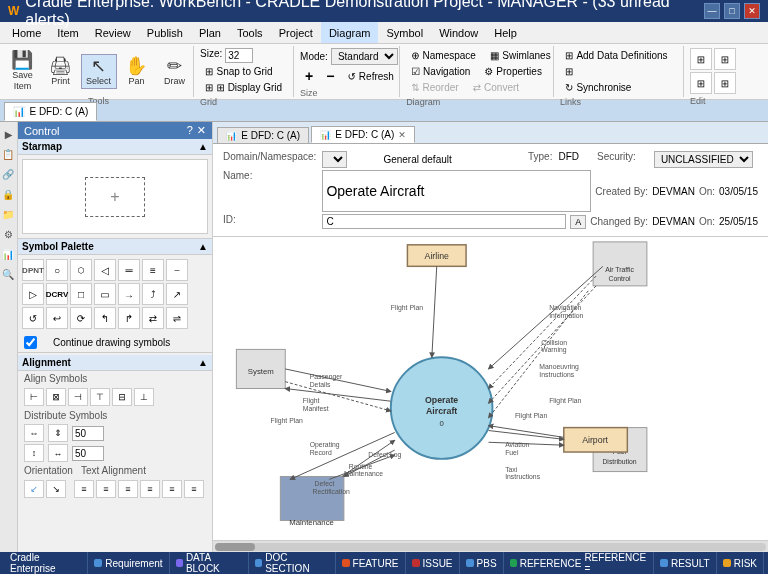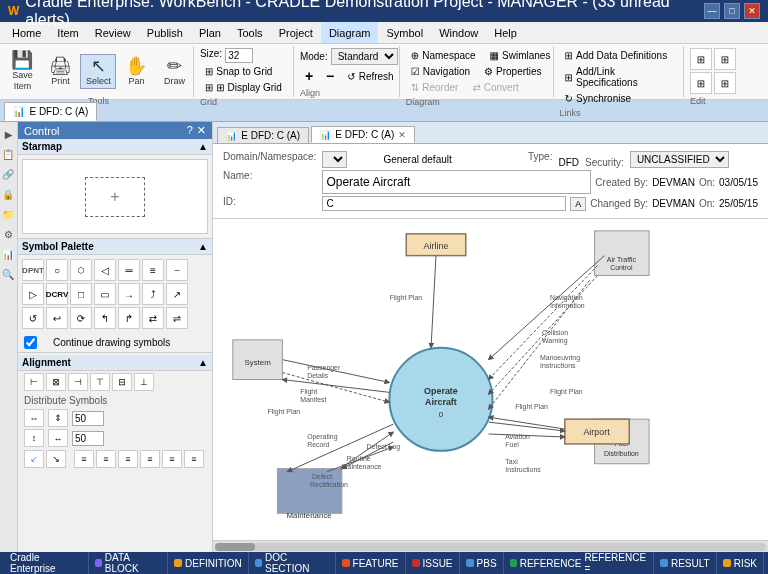--- a/index.html
+++ b/index.html
@@ -437,21 +437,21 @@
       </div>
       <div style="display:flex; gap:3px; align-items:center;">
         <div class="sub-btn" style="font-size:14px; font-weight:bold;">+</div>
         <div class="sub-btn" style="font-size:14px; font-weight:bold;">−</div>
         <div class="sub-btn">
           <span>↺</span>
           <span>Refresh</span>
         </div>
       </div>
     </div>
-    <div class="toolbar-group-label">Align</div>
+    <div class="toolbar-group-label">Size</div>
   </div>
 
   <div class="toolbar-group" style="min-width:140px; align-items:flex-start;">
     <div class="toolbar-btns" style="flex-direction:column; align-items:flex-start; gap:1px;">
       <div style="display:flex; gap:4px;">
         <div class="sub-btn">
           <span>⊕</span>
           <span>Namespace</span>
         </div>
         <div class="sub-btn">
@@ -484,21 +484,20 @@
   </div>
 
   <div class="toolbar-group" style="min-width:130px; align-items:flex-start;">
     <div class="toolbar-btns" style="flex-direction:column; align-items:flex-start; gap:1px;">
       <div class="sub-btn">
         <span>⊞</span>
         <span>Add Data Definitions</span>
       </div>
       <div class="sub-btn">
         <span>⊞</span>
-        <span>Add/Link Specifications</span>
       </div>
       <div class="sub-btn">
         <span>↻</span>
         <span>Synchronise</span>
       </div>
     </div>
     <div class="toolbar-group-label">Links</div>
   </div>
 
   <div class="toolbar-group" style="min-width:80px; align-items:flex-start;">
@@ -592,38 +591,43 @@
         <input type="checkbox" checked="" style="">
         <span>Continue drawing symbols</span>
       </div>
     </div>
 
     <div class="alignment-section">
       <div class="section-header">
         <span>Alignment</span>
         <span>▲</span>
       </div>
+      <div class="align-subsection">Align Symbols</div>
       <div class="align-btns">
         <div class="align-btn">⊢</div>
         <div class="align-btn">⊠</div>
         <div class="align-btn">⊣</div>
         <div class="align-btn">⊤</div>
         <div class="align-btn">⊟</div>
         <div class="align-btn">⊥</div>
       </div>
       <div class="align-subsection">Distribute Symbols</div>
       <div class="dist-row">
         <div class="align-btn">⇔</div>
         <div class="align-btn">⇕</div>
         <input class="dist-input" value="50" style="">
       </div>
       <div class="dist-row">
         <div class="align-btn">↕</div>
         <div class="align-btn">↔</div>
         <input class="dist-input" value="50" style="">
+      </div>
+      <div class="orient-section">
+        <span>Orientation</span>
+        <span>Text Alignment</span>
       </div>
       <div style="display:flex; gap:8px; padding: 2px 6px;">
         <div style="display:flex; gap:2px;">
           <div class="align-btn" style="color:#4a90d9;">↙</div>
           <div class="align-btn">↘</div>
         </div>
         <div style="display:flex; gap:2px;">
           <div class="align-btn">≡</div>
           <div class="align-btn">≡</div>
           <div class="align-btn">≡</div>
@@ -652,31 +656,31 @@
     <div class="properties-panel">
       <div class="props-grid">
         <span class="prop-cell-label">Domain/Namespace:</span>
         <div style="display:flex; gap:4px; align-items:center;">
           <select style="font-size:10px; border:1px solid #aaa; padding:1px 2px; width:25px;">
             <option>E</option>
           </select>
           <span style="font-size:10px;margin-left:32px;">General default</span>
         </div>
         <span class="prop-cell-label">Type:</span>
-        <div style="display:flex; gap:6px; align-items:flex-end;">
+        <div style="display:flex; gap:18px; align-items:flex-start;">
           <span class="prop-cell-value">DFD</span>
           <span class="prop-cell-label">Security:</span>
           <select style="font-size:10px; border:1px solid #aaa; padding:1px 2px;">
             <option>UNCLASSIFIED</option>
           </select>
         </div>
 
         <span class="prop-cell-label">Name:</span>
         <div style="display:flex; gap:4px; grid-column: span 3; align-items:center;">
-          <input class="prop-input" style="flex: 1 1 0%; font-size: 12px; border: 1px solid rgb(170, 170, 170); padding: 4px 3px;" value="Operate Aircraft">
+          <input class="prop-input" style="flex: 1 1 0%; font-size: 14px; border: 1px solid rgb(170, 170, 170); padding: 12px 3px;" value="Operate Aircraft">
           <span class="prop-cell-label">Created By:</span>
           <span class="prop-cell-value">DEVMAN</span>
           <span class="prop-cell-label">On:</span>
           <span class="prop-cell-value">03/05/15</span>
         </div>
 
         <span class="prop-cell-label">ID:</span>
         <div style="display:flex; gap:4px; align-items:center; grid-column: span 3;">
           <input class="prop-input" style="width: 80px; font-size: 10px; border: 1px solid rgb(170, 170, 170); padding: 1px 3px;" value="C">
           <button class="prop-btn">A</button>
@@ -787,26 +791,26 @@
       </div>
     </div>
   </div>
 </div>
 
 <div class="status-bar">
   <div style="display:flex; align-items:center; gap:3px; padding:0 6px; border-right:1px solid #3a5a8e; cursor:pointer;">
     <span>Cradle Enterprise</span>
   </div>
   <div class="status-tab">
+    <span class="dot" style="background:#4a90d9;"></span>
+    <span>Requirement</span>
+  </div>
+  <div class="status-tab">
     <span class="dot" style="background:#7b68ee;"></span>
     <span>DATA BLOCK</span>
-  </div>
-  <div class="status-tab">
-    <span class="dot" style="background:#e8a020;"></span>
-    <span>DEFINITION</span>
   </div>
   <div class="status-tab">
     <span class="dot" style="background:#4a90d9;"></span>
     <span>DOC SECTION</span>
   </div>
   <div class="status-tab">
     <span class="dot" style="background:#e05020;"></span>
     <span>FEATURE</span>
   </div>
   <div class="status-tab">

